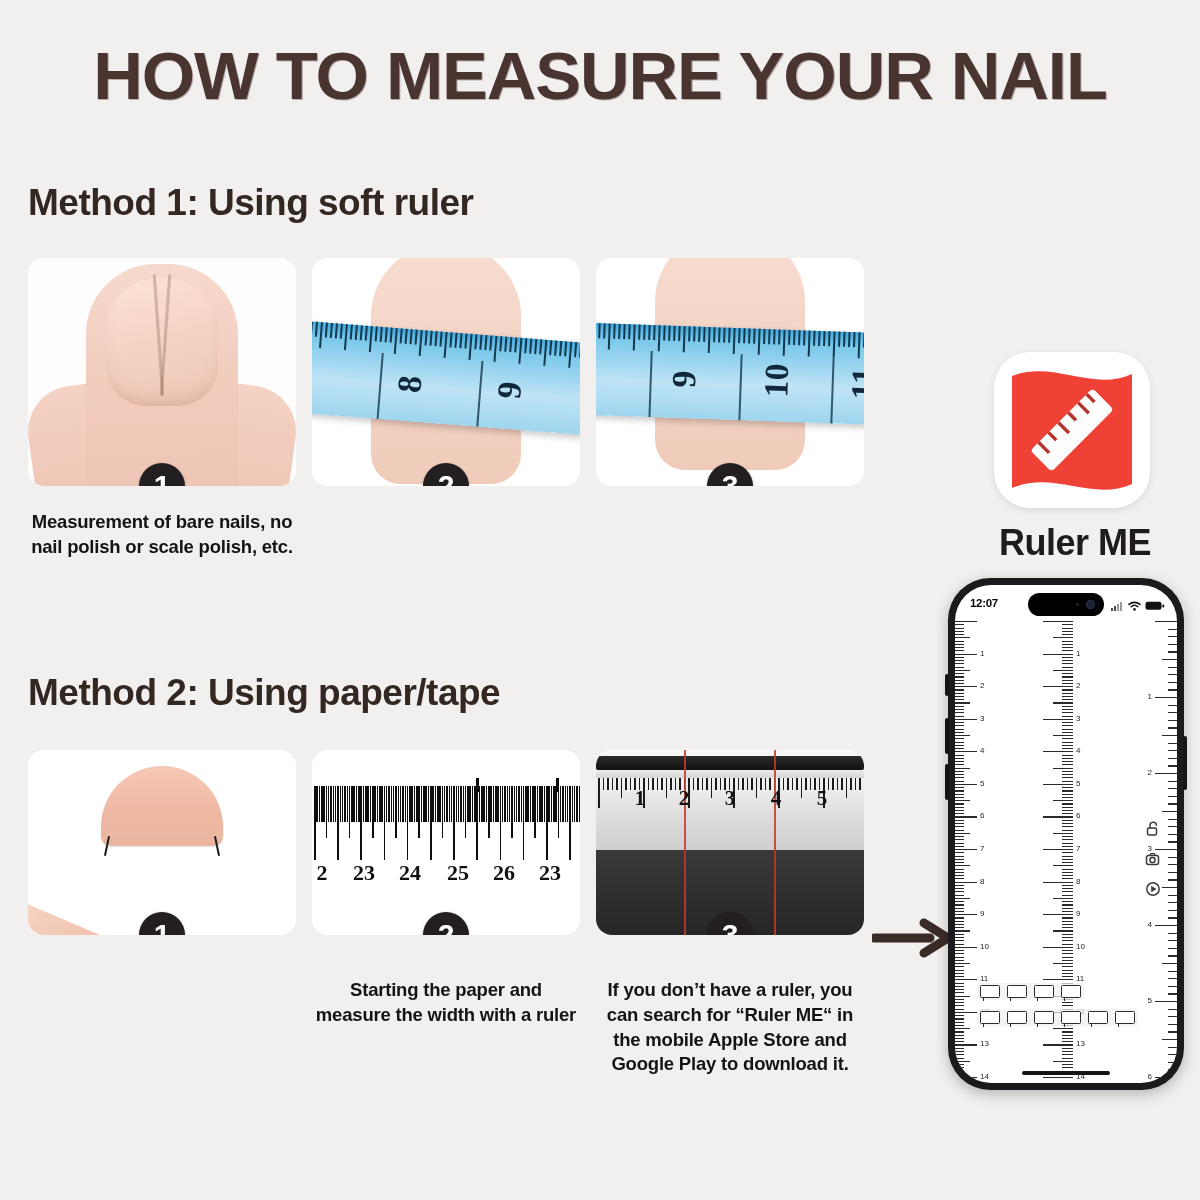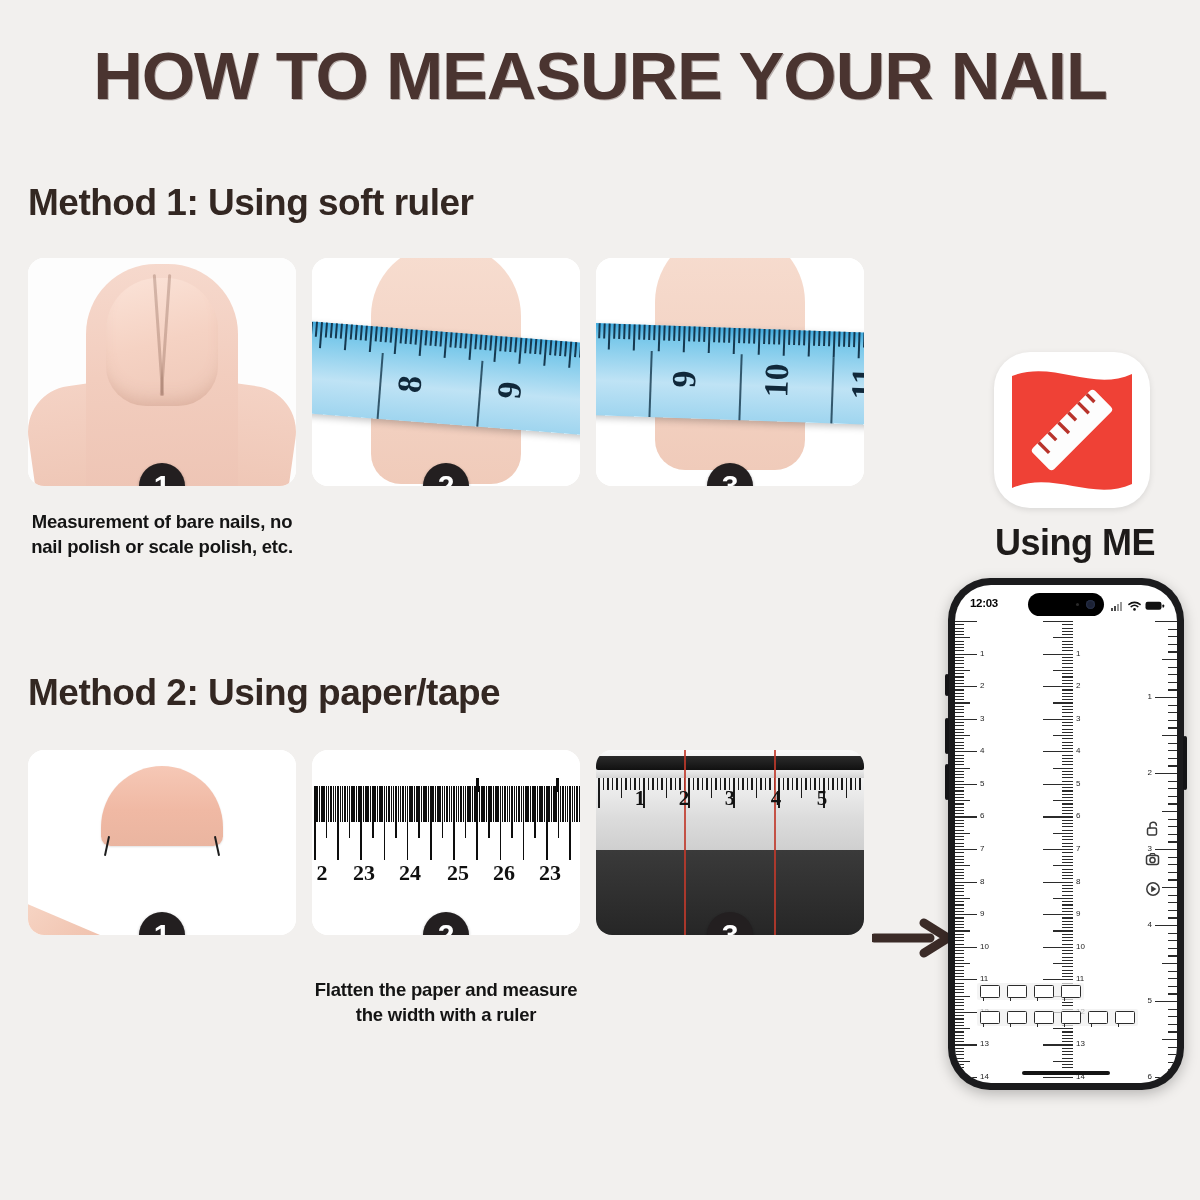--- a/index.html
+++ b/index.html
@@ -710,21 +710,21 @@
         </div>
       <div class="ruler-lbl" style="left:10px;  top:110px;">2</div>
       <div class="ruler-lbl" style="left:52px;  top:110px;">23</div>
       <div class="ruler-lbl" style="left:98px;  top:110px;">24</div>
       <div class="ruler-lbl" style="left:146px; top:110px;">25</div>
       <div class="ruler-lbl" style="left:192px; top:110px;">26</div>
       <div class="ruler-lbl" style="left:238px; top:110px;">23</div>
     </div>
     <div class="badge" style="bottom:-23px;">2</div>
   </div>
-  <div class="caption" style="top:228px;">Flatten the paper and measure the width with a ruler</div>
+  <div class="caption" style="top:228px;">Starting the paper and measure the width with a ruler</div>
 </div>
 
 <div class="card" style="left:596px; top:750px;">
   <div class="photo photo-m2">
     <div class="steel-scene">
       <div class="steel-top"></div>
       <div class="steel-darkbar"></div>
       <div class="steel-face" id="steelRuler">
           <i style="left:2.0px;height:30px;"></i>
           <i style="left:6.5px;height:12px;"></i>
@@ -791,20 +791,21 @@
       <div class="steel-red" style="left:88px;"></div>
       <div class="steel-red" style="left:178px;"></div>
       <div class="steel-lbl" style="left:44px;">1</div>
       <div class="steel-lbl" style="left:88px;">2</div>
       <div class="steel-lbl" style="left:134px;">3</div>
       <div class="steel-lbl" style="left:180px;">4</div>
       <div class="steel-lbl" style="left:226px;">5</div>
     </div>
     <div class="badge" style="bottom:-23px;">3</div>
   </div>
+  <div class="caption" style="top:228px;">If you don’t have a ruler, you can search for “Ruler ME“ in the mobile Apple Store and Google Play to download it.</div>
 </div>
 
 <div class="arrow">
   <svg width="92" height="40" viewBox="0 0 92 40">
     <path d="M2 20 H58" stroke="#3b2b27" stroke-width="9" stroke-linecap="round" fill="none"></path>
     <path d="M52 5 L76 20 L52 35" stroke="#3b2b27" stroke-width="9" stroke-linejoin="round" stroke-linecap="round" fill="none"></path>
   </svg>
 </div>
 
 <div class="app-icon">
@@ -814,36 +815,36 @@
       <rect x="34" y="63" width="88" height="30" rx="4" fill="#fdfdfd"></rect>
       <rect x="44" y="63" width="3.4" height="15" fill="#b8332b"></rect>
       <rect x="58" y="63" width="3.4" height="11" fill="#b8332b"></rect>
       <rect x="72" y="63" width="3.4" height="15" fill="#b8332b"></rect>
       <rect x="86" y="63" width="3.4" height="11" fill="#b8332b"></rect>
       <rect x="100" y="63" width="3.4" height="15" fill="#b8332b"></rect>
       <rect x="112" y="63" width="3.4" height="11" fill="#b8332b"></rect>
     </g>
   </svg>
 </div>
-<div class="app-label">Using ME</div>
+<div class="app-label">Ruler ME</div>
 
 <div class="phone">
   <div class="phone-btn btn-silent"></div>
   <div class="phone-btn btn-volup"></div>
   <div class="phone-btn btn-voldn"></div>
   <div class="phone-btn btn-power"></div>
 
   <div class="phone-screen">
 
     <div class="island">
       <span class="dot"></span>
       <span class="cam"></span>
     </div>
 
-    <div class="status-time">12:03</div>
+    <div class="status-time">12:07</div>
 
     <div class="status-right">
       <span>
         <svg width="13" height="10" viewBox="0 0 13 10">
           <rect x="0" y="7" width="2" height="3" fill="#4a4a4a"></rect>
           <rect x="3" y="5" width="2" height="5" fill="#4a4a4a"></rect>
           <rect x="6" y="3" width="2" height="7" fill="#9a9a9a"></rect>
           <rect x="9" y="1" width="2" height="9" fill="#9a9a9a"></rect>
         </svg>
       </span>

